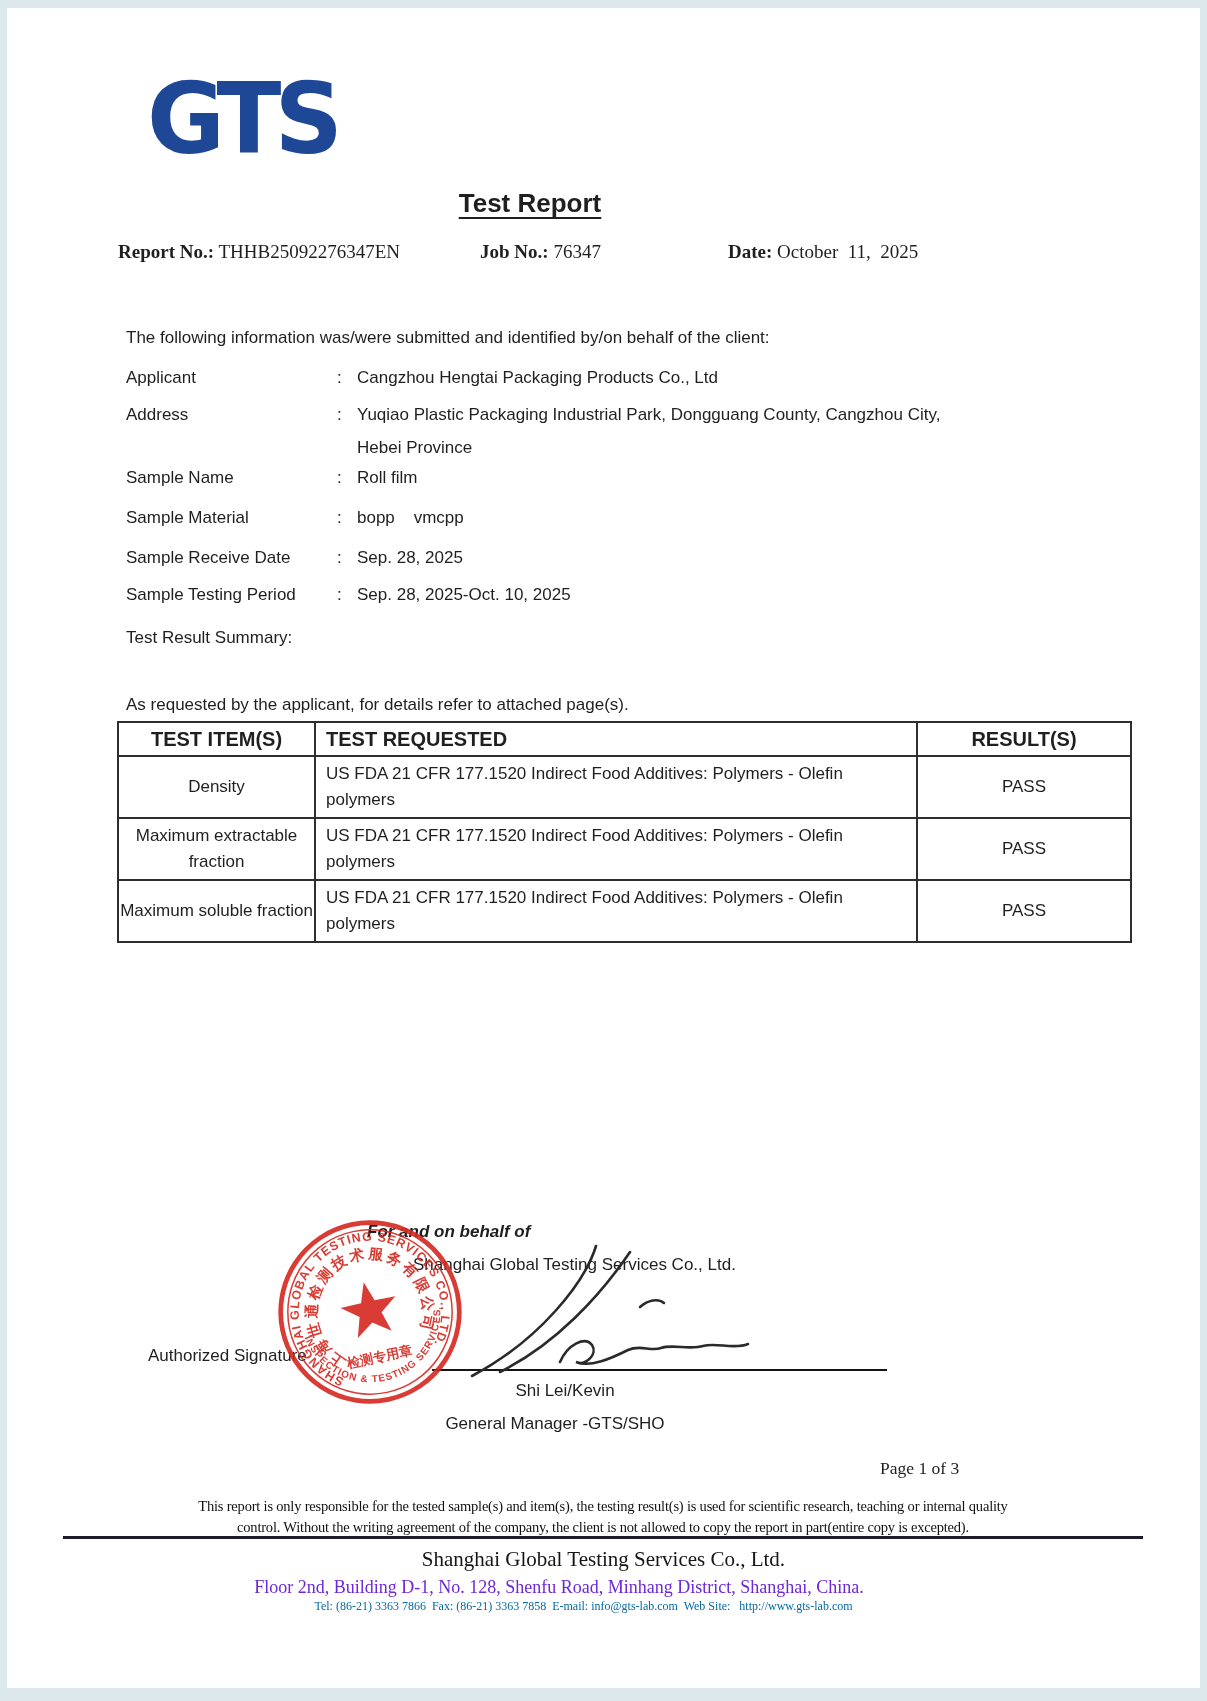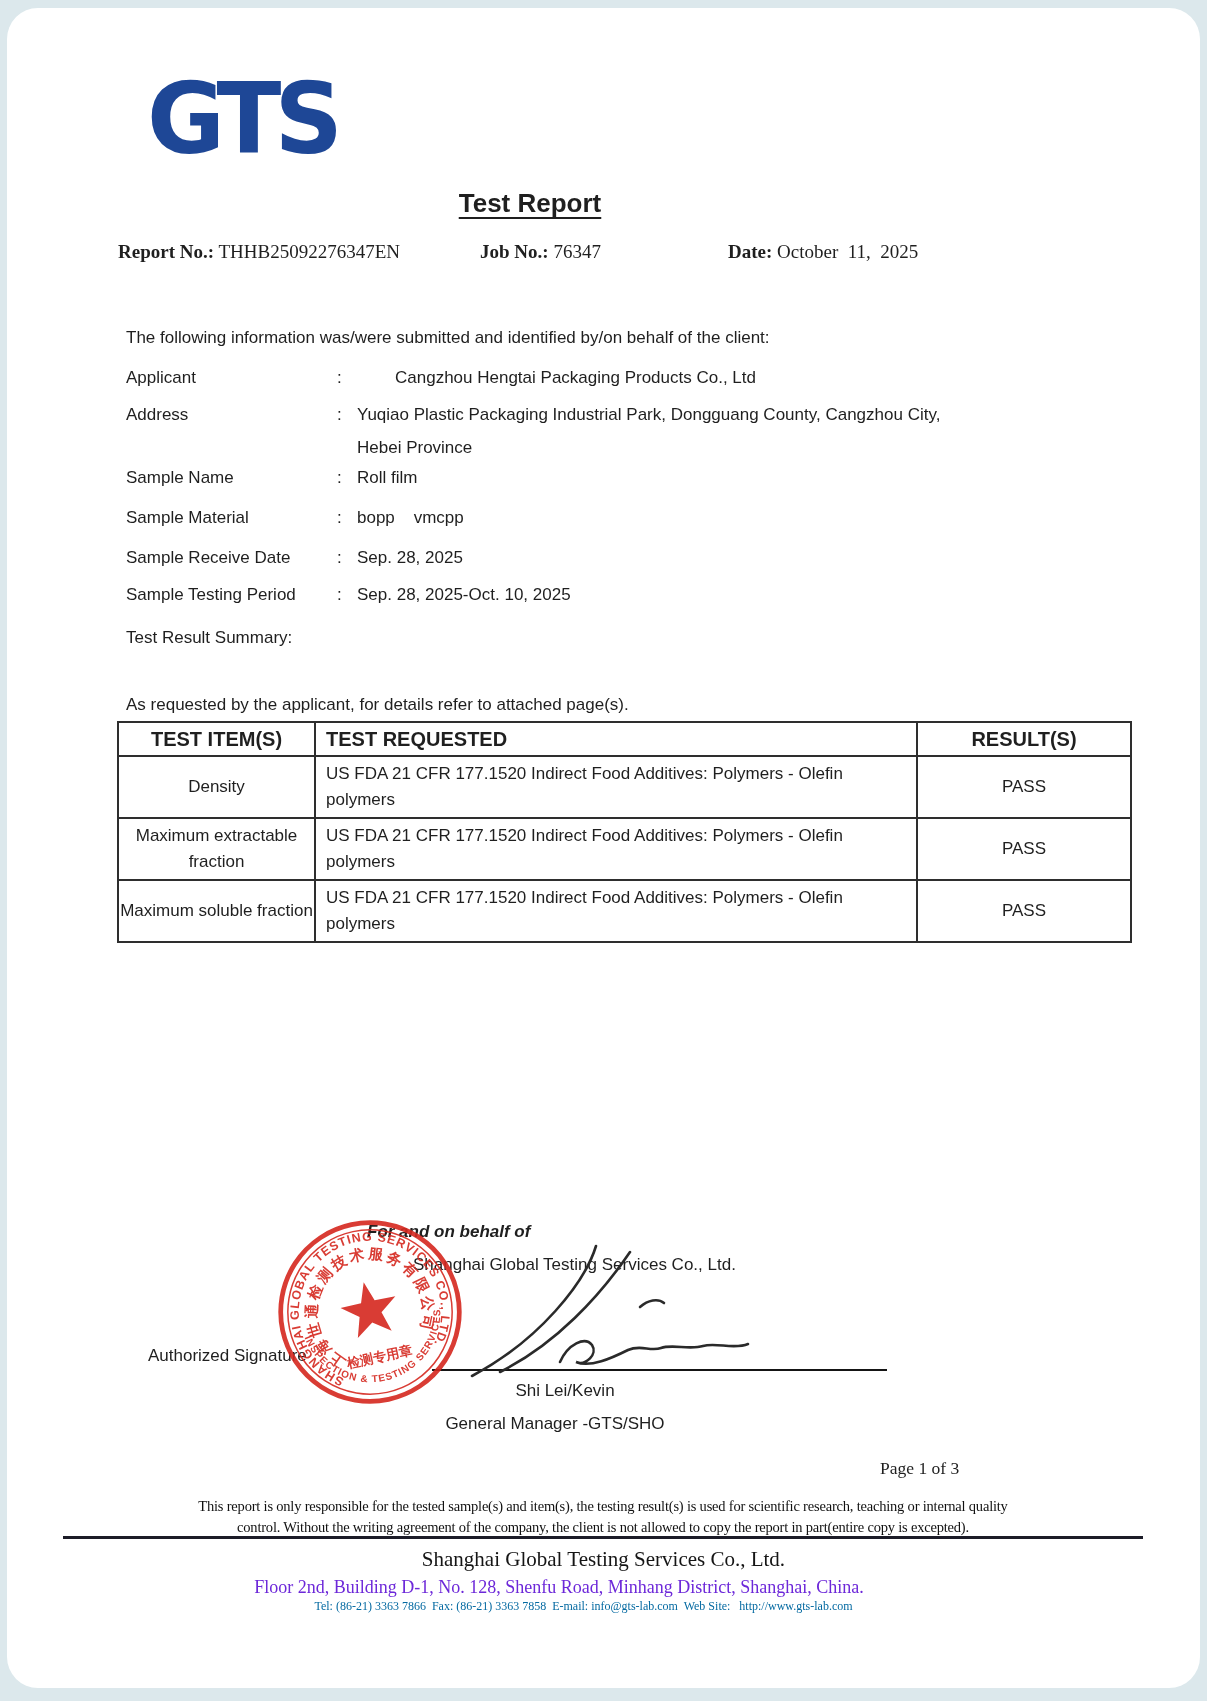--- a/index.html
+++ b/index.html
@@ -1,18 +1,18 @@
 <!DOCTYPE html>
 <html><head>
 <meta charset="utf-8">
 <style>
   html,body{margin:0;padding:0;}
   body{width:1207px;height:1701px;background:#dce8ec;position:relative;
        font-family:"Liberation Sans",sans-serif;color:#1f1f1f;}
-  .paper{position:absolute;left:7px;top:8px;width:1193px;height:1680px;background:#ffffff;border-radius:31px;}
+  .paper{position:absolute;left:7px;top:8px;width:1193px;height:1680px;background:#ffffff;}
   .abs{position:absolute;}
 
   
   .logo{left:140px;top:62px;font-weight:bold;font-size:98px;line-height:98px;
         color:#1e4796;letter-spacing:-7px;transform:scaleX(.97);transform-origin:left;
         font-family:"DejaVu Sans",sans-serif;}
 
   
   .title{left:408px;top:180px;width:230px;text-align:center;font-size:26px;font-weight:bold;
          text-decoration:underline;text-decoration-thickness:2px;text-underline-offset:5px;}
@@ -63,21 +63,21 @@
   <div class="abs title">Test Report</div>
 
   <div class="abs meta" style="left:111px;"><b>Report No.:</b> <span>THHB25092276347EN</span></div>
   <div class="abs meta" style="left:473px;"><b>Job No.:</b> <span>76347</span></div>
   <div class="abs meta" style="left:721px;"><b>Date:</b> <span>October  11,  2025</span></div>
 
   <div class="abs body-txt lbl" style="top:320px;">The following information was/were submitted and identified by/on behalf of the client:</div>
 
   <div class="abs body-txt lbl" style="top:360px;">Applicant</div>
   <div class="abs body-txt colon" style="top:360px;">:</div>
-  <div class="abs body-txt val" style="top:360px;margin-left:38px;">Cangzhou Hengtai Packaging Products Co., Ltd</div>
+  <div class="abs body-txt val" style="top:360px;">Cangzhou Hengtai Packaging Products Co., Ltd</div>
 
   <div class="abs body-txt lbl" style="top:397px;">Address</div>
   <div class="abs body-txt colon" style="top:397px;">:</div>
   <div class="abs body-txt val" style="top:397px;">Yuqiao Plastic Packaging Industrial Park, Dongguang County, Cangzhou City,</div>
   <div class="abs body-txt val" style="top:430px;">Hebei Province</div>
 
   <div class="abs body-txt lbl" style="top:460px;">Sample Name</div>
   <div class="abs body-txt colon" style="top:460px;">:</div>
   <div class="abs body-txt val" style="top:460px;">Roll film</div>
 

